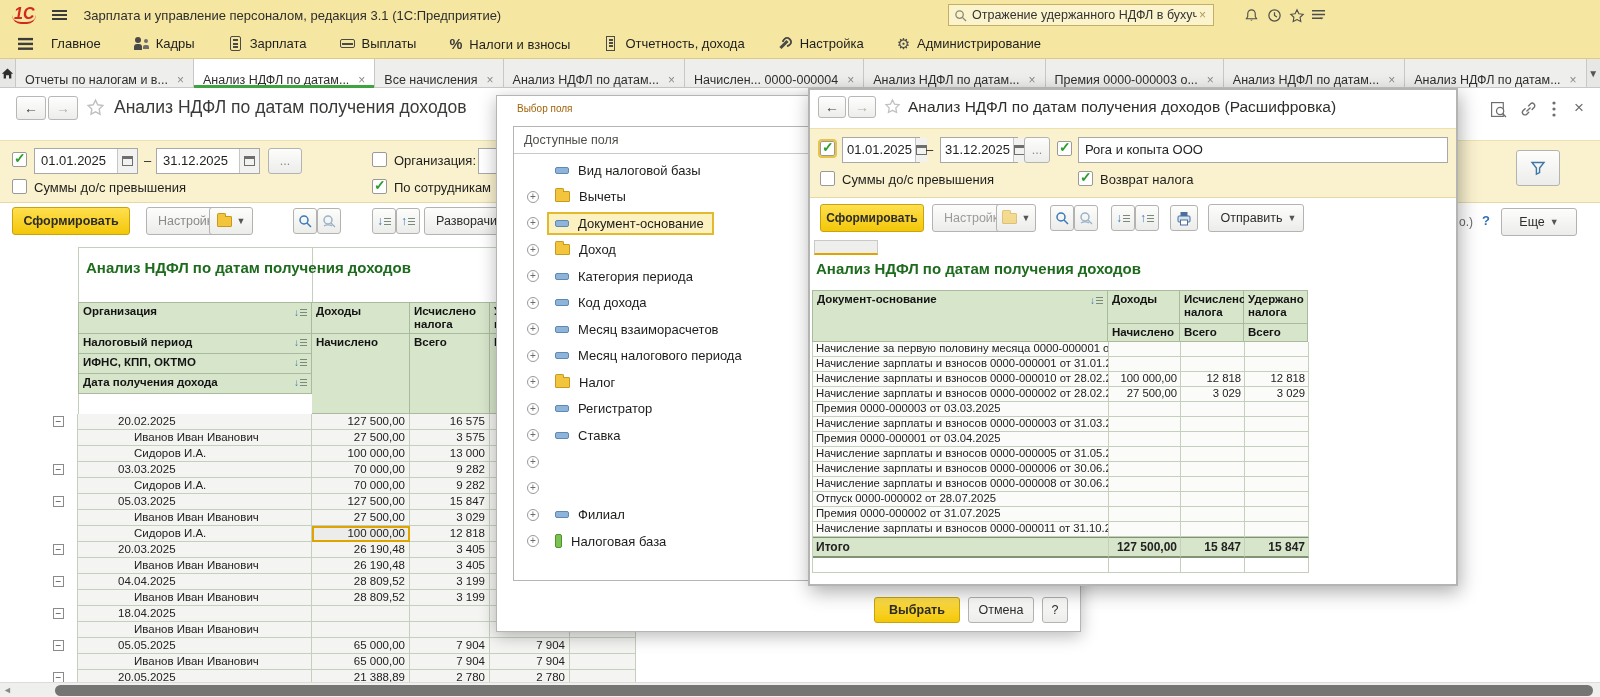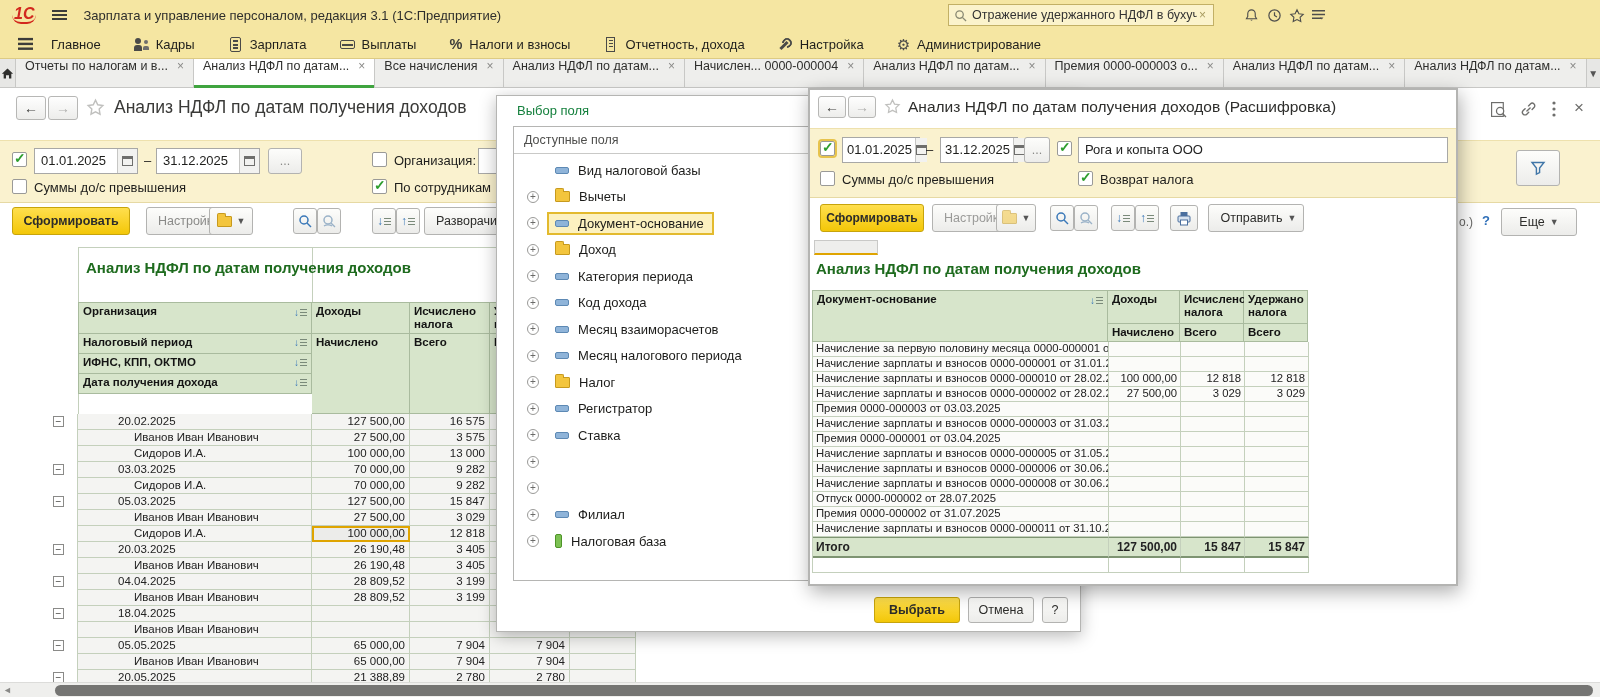--- a/index.html
+++ b/index.html
@@ -27,21 +27,21 @@
 .payments-icon::before{content:"";position:absolute;inset:3px 0;border:1.5px solid #4a4a48;border-radius:2px}
 .payments-icon::after{content:"";position:absolute;left:2px;top:7px;width:11px;height:2px;background:#4a4a48}
 .report-icon::before{content:"";position:absolute;inset:0 3px;border:1.5px solid #4a4a48}
 .report-icon::after{content:"";position:absolute;left:6px;top:3px;width:4px;height:1.5px;background:#4a4a48;box-shadow:0 3px 0 #4a4a48,0 6px 0 #4a4a48}
 .wrench-icon::before{content:"";position:absolute;left:1px;top:7px;width:10px;height:3px;background:#4a4a48;transform:rotate(-45deg)}
 .wrench-icon::after{content:"";position:absolute;right:1px;top:1px;width:6px;height:6px;border:2px solid #4a4a48;border-radius:50%;border-bottom-color:transparent;transform:rotate(45deg)}
 .gear-txt{font-size:15px;color:#4a4a48;margin-right:7px;line-height:15px}
 
 .tabbar{position:absolute;left:0;top:59px;width:1600px;height:29px;background:#e7e7e5;border-bottom:1px solid #c8c8c6;display:flex;align-items:stretch}
 .hometab{width:30px;display:flex;align-items:center;justify-content:center;border-right:1px solid #c8c8c6}
-.tab{display:flex;align-items:flex-start;padding:0 9px;border-right:1px solid #c8c8c6;background:#eeeeec;font-size:12.5px;color:#2e2e2c;position:relative;white-space:nowrap}
+.tab{display:flex;align-items:flex-end;padding:0 9px;border-right:1px solid #c8c8c6;background:#eeeeec;font-size:12.5px;color:#2e2e2c;position:relative;white-space:nowrap}
 .tab.active{background:#fff}
 .tab.active::after{content:"";position:absolute;left:0;right:0;bottom:-1px;height:3px;background:#3fa43f}
 .tab .x{color:#8a8a88;font-size:12px;margin-left:9px}
 .tab-dd{margin-left:auto;width:30px;display:flex;align-items:center;justify-content:center;color:#555;font-size:10px}
 
 .navbtn{position:absolute;width:30px;height:24px;border:1px solid #b7b7b5;border-radius:3px;background:linear-gradient(#fefefe,#ededeb);display:flex;align-items:center;justify-content:center;font-size:14px;color:#3e3e3c}
 .navbtn.dis{color:#b0b0ae}
 .btn{display:inline-flex;align-items:center;justify-content:center;background:linear-gradient(#fdfdfb,#ececea);border:1px solid #b3b3b1;border-radius:3px;font-size:12.5px;color:#2c2c2a;height:28px;padding:0 11px;white-space:nowrap}
 .btn.primary{background:linear-gradient(#ffdf4e,#f3c708);border-color:#c7a40c;font-weight:bold}
 .btn.dis{color:#9a9a98}
@@ -72,21 +72,21 @@
 .lvl1{padding-left:40px !important}.lvl2{padding-left:56px !important}
 
 .drow{display:grid;grid-template-columns:296px 72px 64px 64px;height:15px;border-left:1px solid #c4d0bc}
 .drow>div{border-right:1px solid #c4d0bc;border-bottom:1px solid #c4d0bc;background:#fbfbf9;font-size:11.3px;line-height:13.5px;overflow:hidden;white-space:nowrap;padding:0 3px}
 .drow .num{text-align:right}
 .drow.total>div{background:#d7e5cb;font-weight:bold;font-size:12px;line-height:19px;border-bottom:2px solid #7e9472;border-top:1px solid #7e9472}
 .drow.total{height:21px}
 .drow.emptyrow>div{background:#fff;border-bottom:1px solid #c4d0bc}
 
 .dialog{position:absolute;left:496px;top:95px;width:585px;height:537px;background:#fff;border:1px solid #b5b5b3;box-shadow:0 4px 16px rgba(0,0,0,.28);z-index:30}
-.dlg-title{position:absolute;left:20px;top:7px;font-size:13px;color:#15803d}
+.dlg-title{position:absolute;left:20px;top:7px;font-size:10px;color:#a16207}
 .listbox{position:absolute;left:16px;top:30px;width:552px;height:455px;border:1px solid #b5b5b3;background:#fff}
 .list-hdr{height:27px;border-bottom:1px solid #c9c9c7;padding:6px 10px;color:#4e4e4c;font-size:12.5px}
 .fitem{height:26.5px;display:flex;align-items:center;padding-left:13px;font-size:13px;color:#1c1c1a}
 .ic-plus{width:12px;height:12px;border:1px solid #9a9a98;border-radius:50%;color:#6a6a68;font-size:10px;line-height:10px;text-align:center;flex:none}
 .ic-noplus{width:12px;flex:none}
 .selwrap{display:flex;align-items:center;gap:9px;border:2px solid transparent;padding:2px 8px 2px 6px;margin-left:8px}
 .fitem.sel .selwrap{background:#fcf1c0;border-color:#e3ba2e}
 .ic-dim{width:14px;height:7px;background:#8fb4d9;border:1px solid #5d89b4;border-radius:2px;flex:none}
 .ic-folder{width:15px;height:11px;background:#f3c53d;border:1px solid #c79a1e;border-radius:1px;position:relative;flex:none}
 .ic-folder::before{content:"";position:absolute;left:-1px;top:-4px;width:7px;height:3px;background:#f3c53d;border:1px solid #c79a1e;border-bottom:none;border-radius:2px 2px 0 0}
@@ -136,21 +136,21 @@
     <span class="tbicon" style="left:1310px">
       <svg width="15" height="13" viewBox="0 0 16 14">
           <path d="M1 2h14M1 6h14M1 10h10" stroke="#4e4e4c" stroke-width="1.6"></path>
           <path d="M13 9l2 2.5 2-2.5z" fill="#4e4e4c" transform="translate(-2,1) scale(.9)"></path>
         </svg>
     </span>
   </div>
 
   <div class="menubar">
     <span class="bars3" style="margin:0 18px 0 18px;transform:scaleY(1.2)"></span>
-    <div id="menu-items" style="display:flex;align-items:center">
+    <div id="menu-items" style="display:flex;align-items:flex-start">
         <div class="menu-item">
           <span>Главное</span>
         </div>
         <div class="menu-item">
           <span class="mi people-icon"></span>
           <span>Кадры</span>
         </div>
         <div class="menu-item">
           <span class="mi calculator-icon"></span>
           <span>Зарплата</span>

